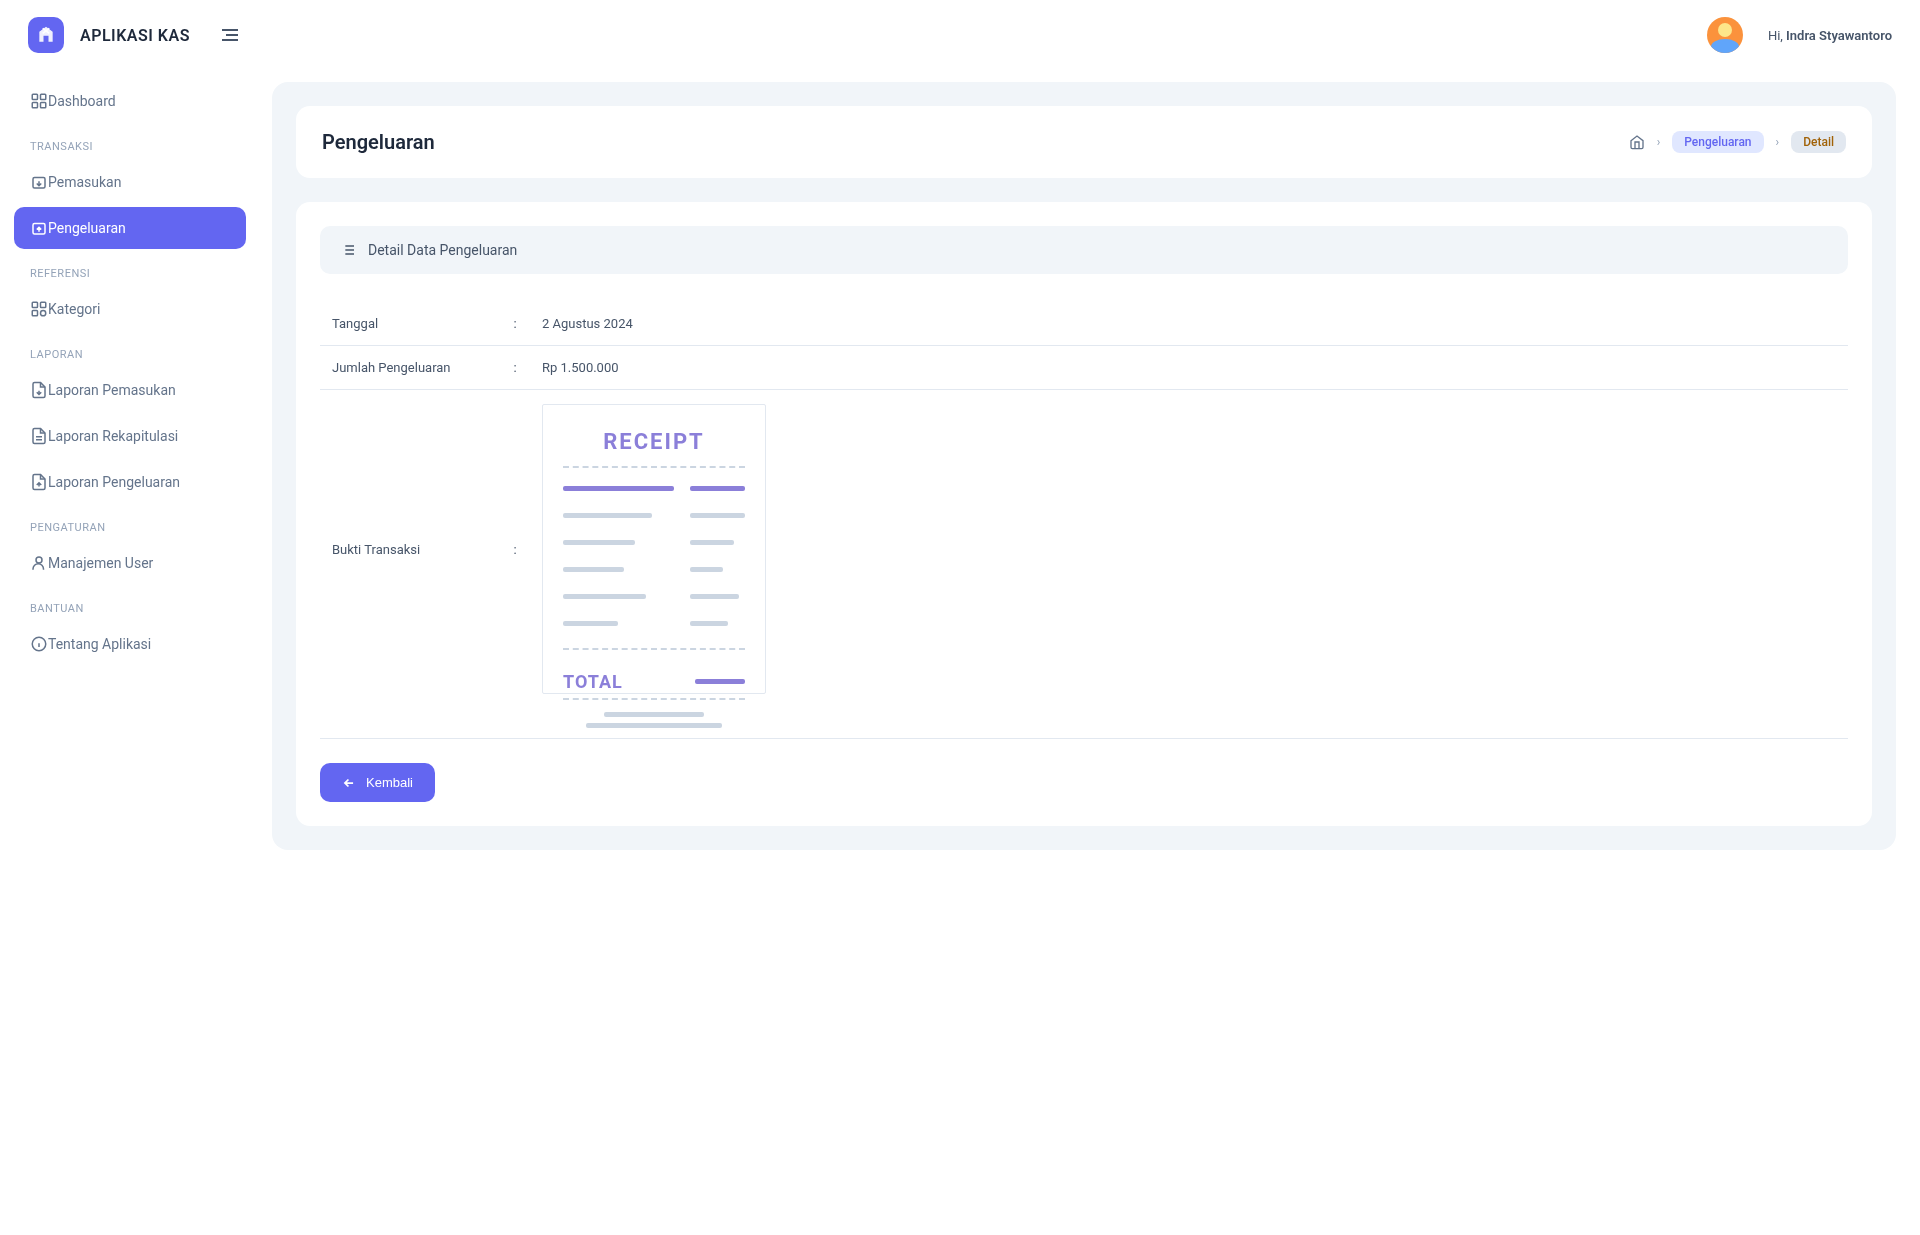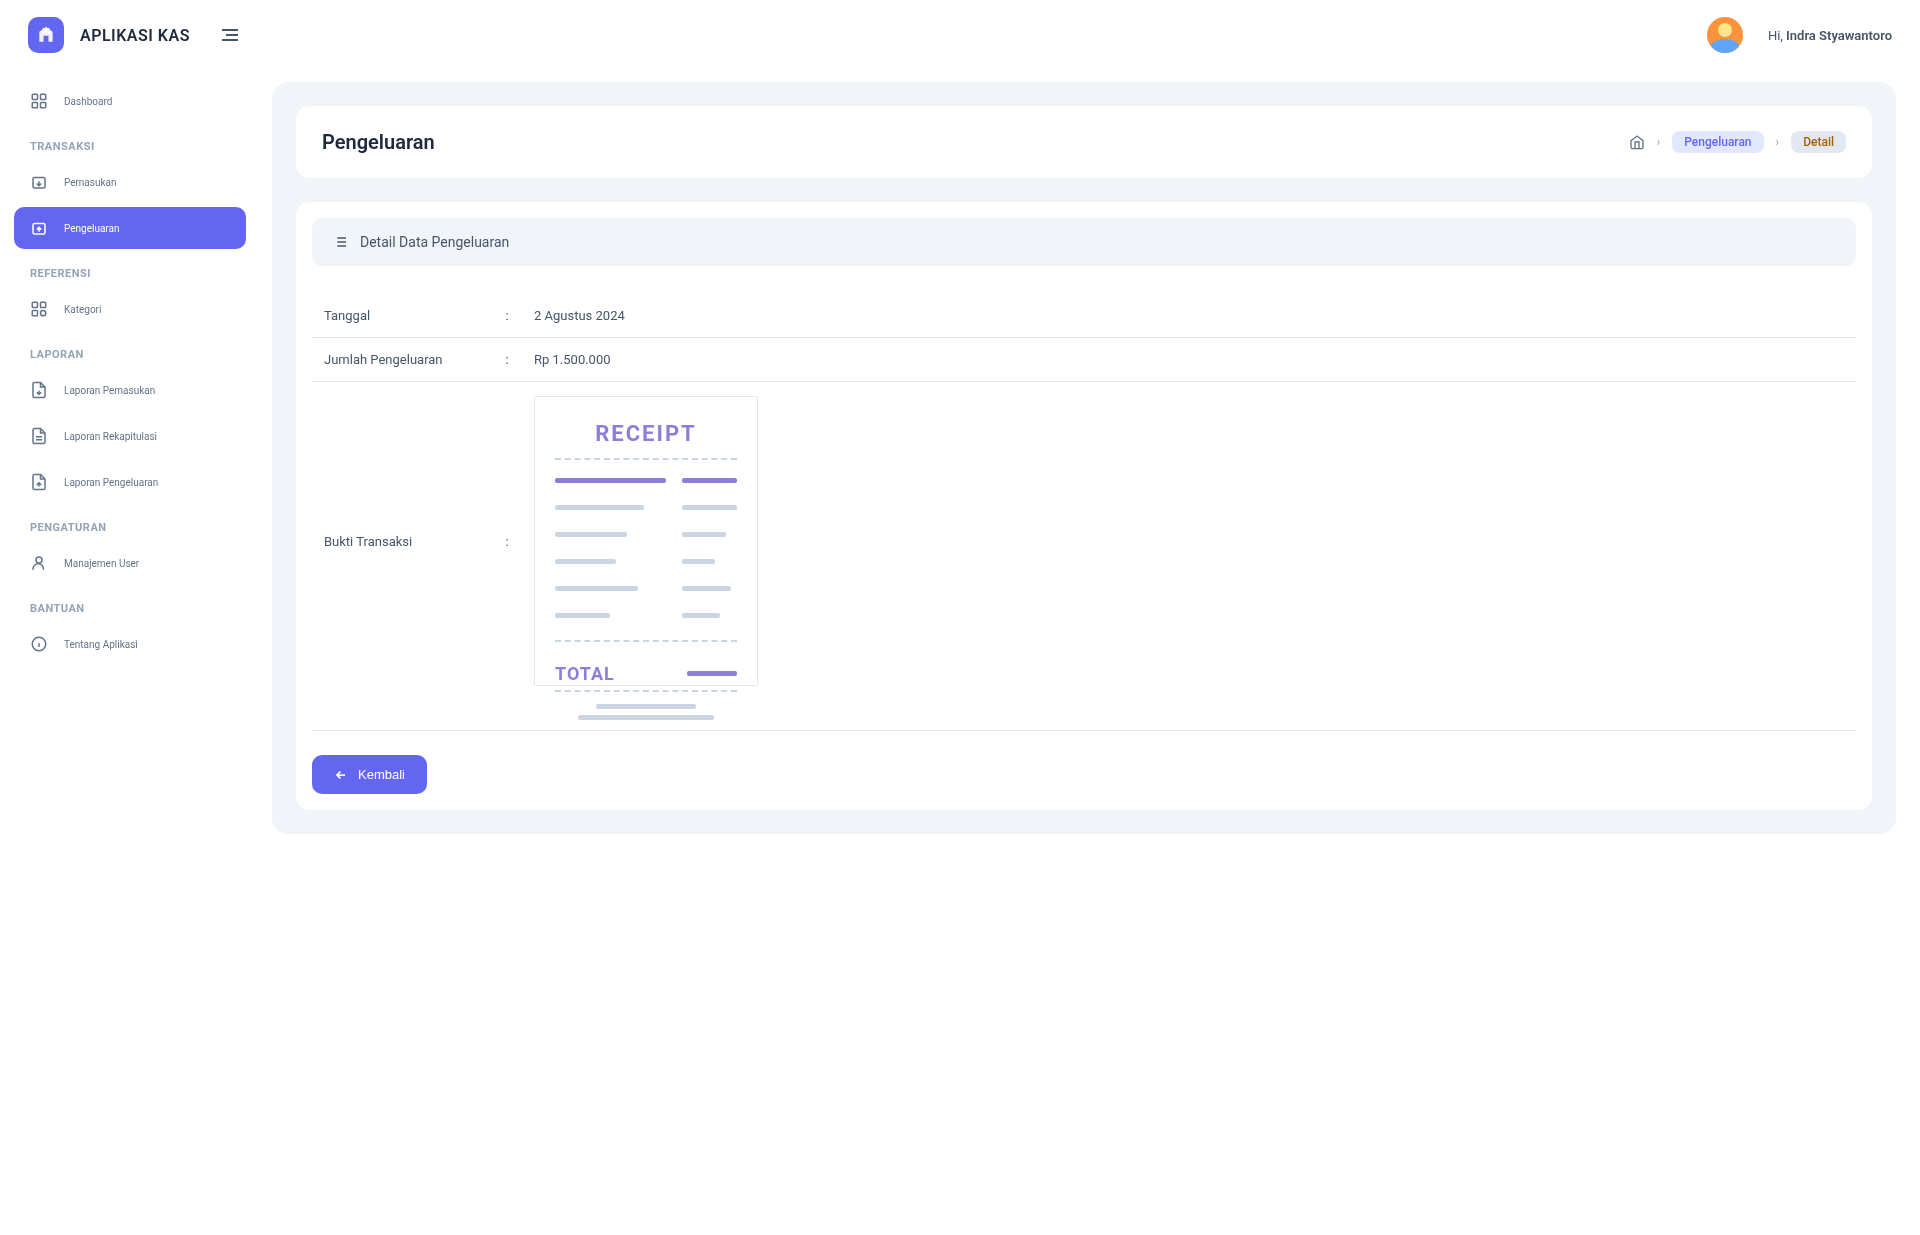--- a/index.html
+++ b/index.html
@@ -11,34 +11,34 @@
 .app-name{font-size:16px;font-weight:600;color:#1e293b;letter-spacing:0.5px}
 .menu-toggle{width:24px;height:24px;display:flex;align-items:center;justify-content:center;cursor:pointer;margin-left:12px}
 .header-right{display:flex;align-items:center;gap:25px}
 .avatar{width:36px;height:36px;border-radius:50%;background:#fb923c;display:flex;align-items:center;justify-content:center;overflow:hidden;position:relative}
 .avatar-head{width:14px;height:14px;border-radius:50%;background:#fde68a;position:absolute;top:6px}
 .avatar-body{width:28px;height:16px;border-radius:50% 50% 0 0;background:#60a5fa;position:absolute;bottom:-2px}
 .greeting{font-size:13px;color:#475569}
 .greeting b{font-weight:600}
 .layout{display:flex}
 .sidebar{width:260px;padding:10px 14px;background:#fff}
-.nav-item{display:flex;align-items:center;gap:16px;padding:12px 16px;border-radius:10px;color:#64748b;cursor:pointer;margin-bottom:4px;font-size:10px}
+.nav-item{display:flex;align-items:center;padding:12px 16px;border-radius:10px;color:#64748b;cursor:pointer;margin-bottom:4px;font-size:14px}
 .nav-item.active{background:#6366f1;color:#fff}
 .nav-item svg{width:18px;height:18px;flex-shrink:0}
-.nav-section{font-size:11px;font-weight:700;color:#94a3b8;letter-spacing:0.5px;padding:14px 16px 8px;text-transform:uppercase}
+.nav-section{font-size:11px;font-weight:400;color:#94a3b8;letter-spacing:0.5px;padding:14px 16px 8px;text-transform:uppercase}
 .main{flex:1;padding:12px 24px 24px 12px}
 .content-wrap{background:#f1f5f9;border-radius:16px;padding:24px}
 .page-header{background:#fff;border-radius:14px;padding:24px 26px;display:flex;align-items:center;justify-content:space-between;margin-bottom:24px}
 .page-title{font-size:20px;font-weight:600;color:#1e293b}
 .breadcrumb{display:flex;align-items:center;gap:12px;font-size:12px}
 .breadcrumb svg{width:16px;height:16px;color:#64748b}
 .bc-sep{color:#94a3b8}
 .bc-link{background:#e0e7ff;color:#6366f1;padding:4px 12px;border-radius:8px;font-weight:500}
 .bc-current{background:#e2e8f0;color:#a16207;padding:4px 12px;border-radius:8px;font-weight:500}
-.card{background:#fff;border-radius:14px;padding:16px}
+.card{background:#fff;border-radius:14px;padding:24px}
 .card-header{background:#f1f5f9;border-radius:10px;padding:16px 20px;display:flex;align-items:center;gap:12px;color:#475569;margin-bottom:28px;font-size:14px}
 .card-header svg{width:16px;height:16px}
 .detail-table{width:100%;border-collapse:collapse}
 .detail-table tr{border-bottom:1px solid #e2e8f0}
 .detail-table tr:last-child{border-bottom:none}
 .detail-table td{padding:14px 12px;color:#475569;font-size:13px;vertical-align:top}
 .detail-table td:nth-child(2){width:30px;text-align:center}
 .detail-table td:first-child{width:180px}
 .receipt-placeholder{width:224px;height:290px;border:1px solid #e2e8f0;border-radius:2px;padding:24px 20px;background:#fff}
 .receipt-title{text-align:center;font-size:22px;font-weight:700;color:#8b7fd9;letter-spacing:2px;margin-bottom:12px}

